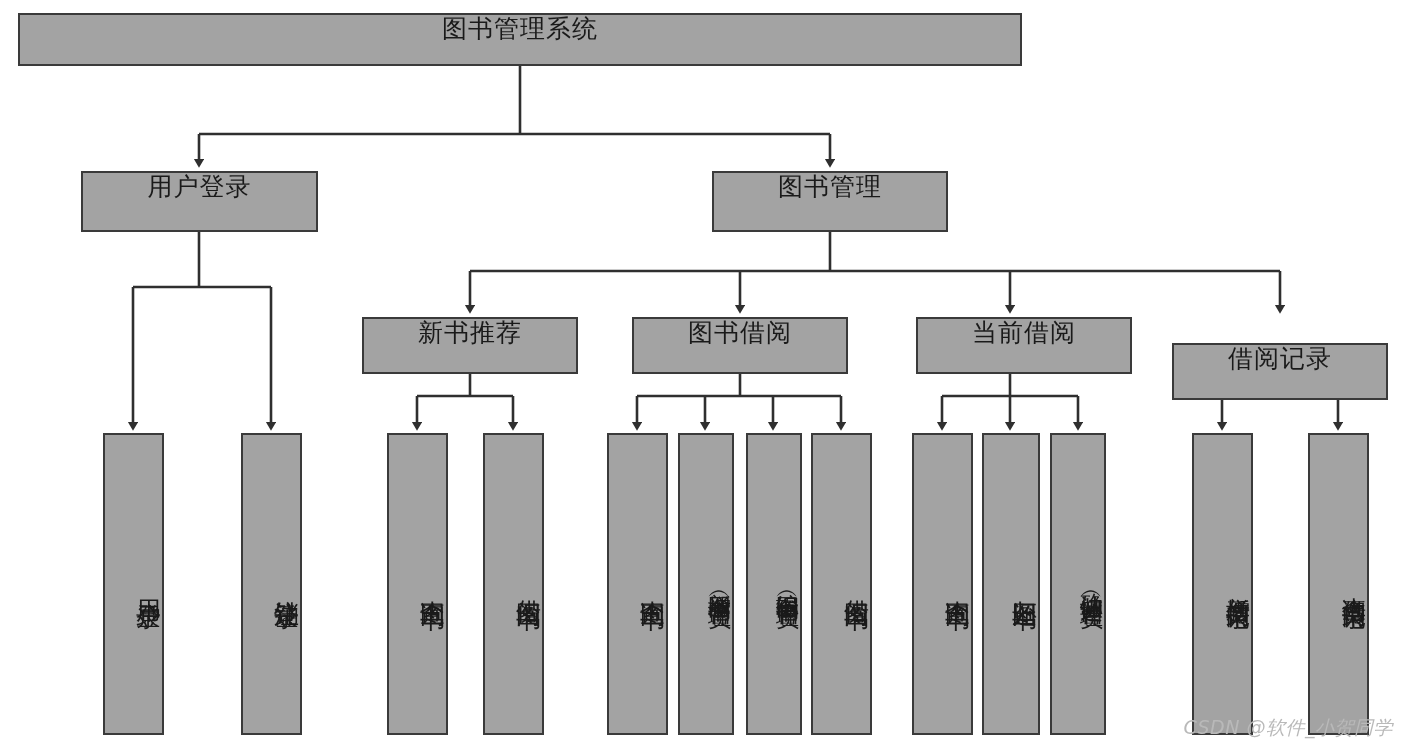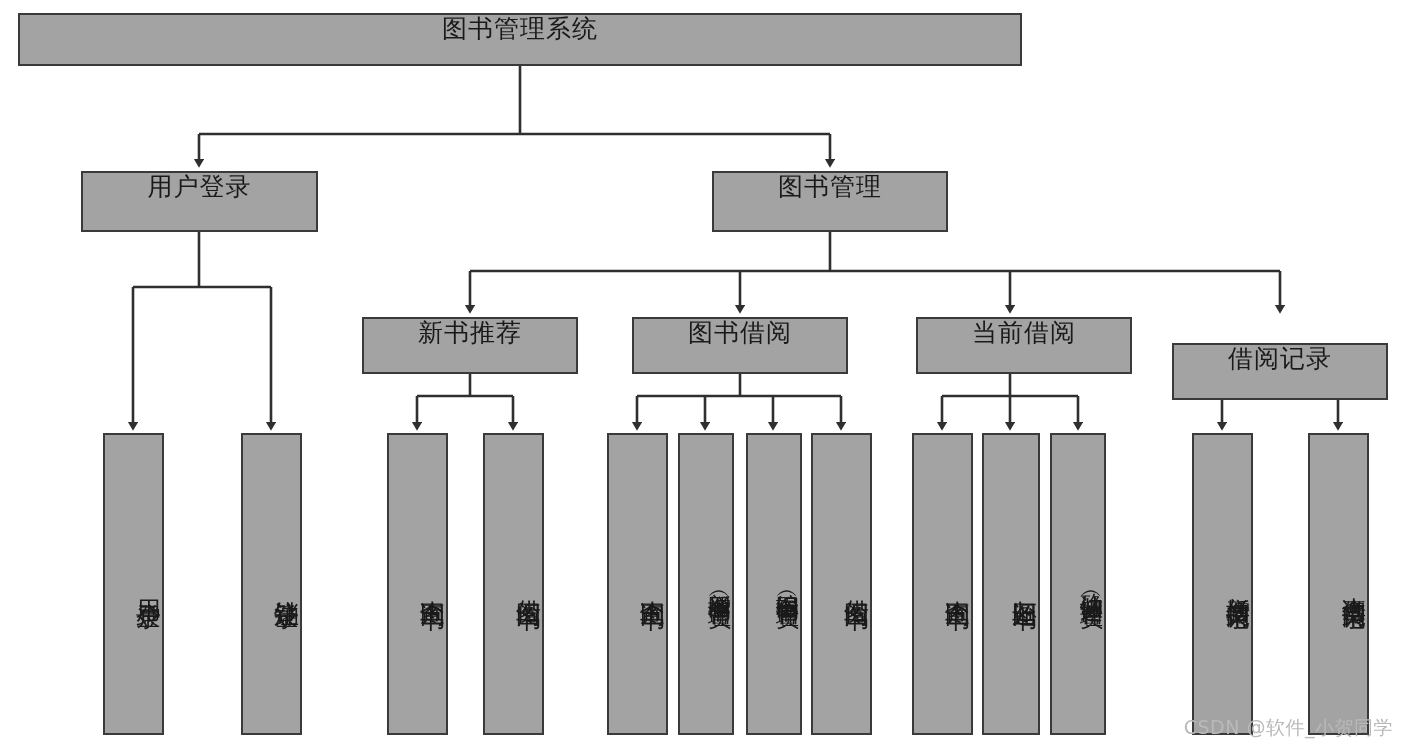--- a/index.html
+++ b/index.html
@@ -55,20 +55,21 @@
     white-space: nowrap;
   }
   .watermark {
     position: absolute;
     right: 12px;
     bottom: 6px;
     font-size: 19px;
     color: #b9b9b9;
     letter-spacing: 0.5px;
     white-space: nowrap;
+    font-style: italic;
   }
 </style>
 </head>
 <body>
 
 <div id="canvas">
 
   <svg id="wires" viewBox="0 0 1405 747" xmlns="http://www.w3.org/2000/svg">
     <defs>
       <marker id="arrow" markerWidth="9" markerHeight="11" refX="1.2" refY="5.2" orient="auto" markerUnits="userSpaceOnUse">

